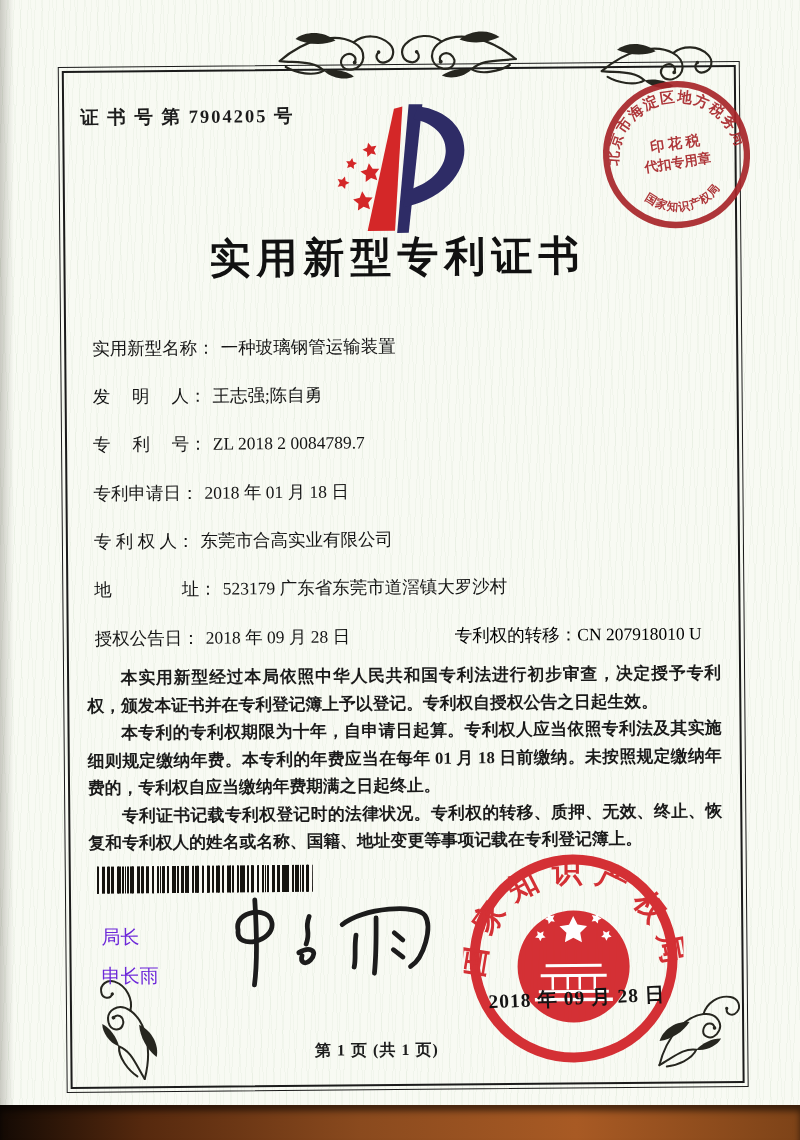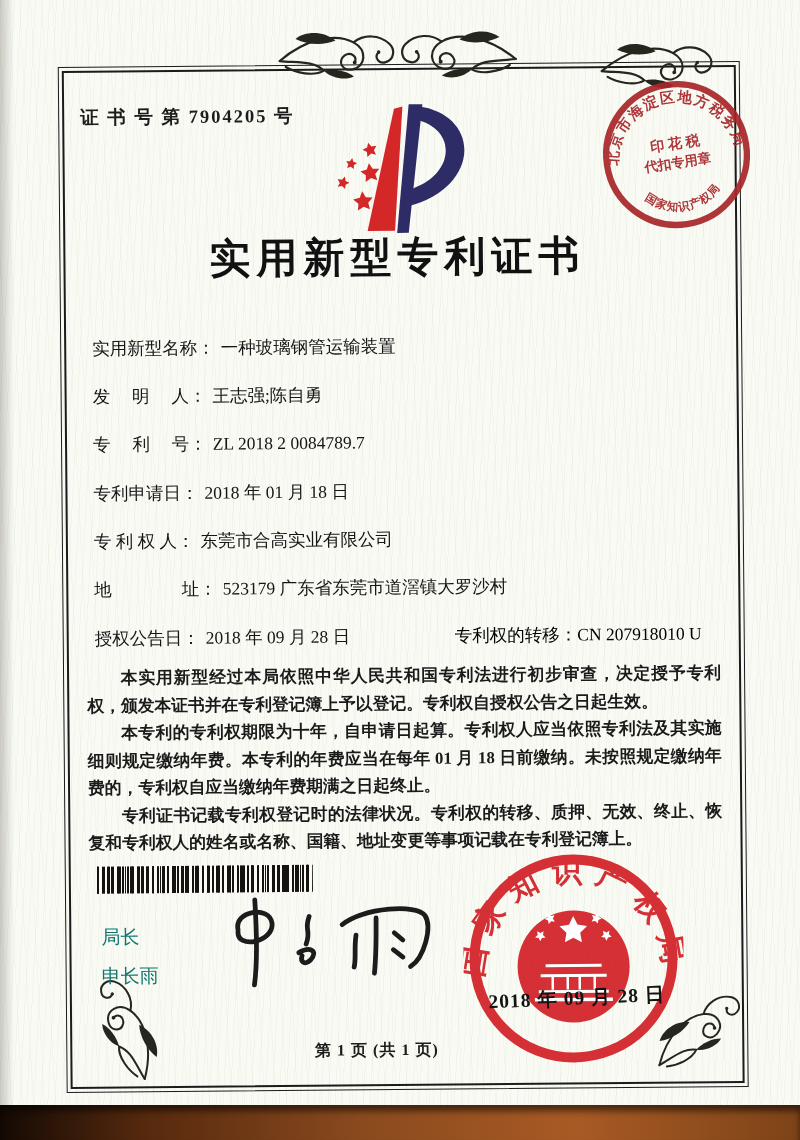--- a/index.html
+++ b/index.html
@@ -60,21 +60,21 @@
     position:absolute;left:94px;top:864px;width:216px;height:27px;
     background:
       repeating-linear-gradient(90deg,#15130f 0 2px,transparent 2px 5px),
       repeating-linear-gradient(90deg,#15130f 0 1px,transparent 1px 7px),
       repeating-linear-gradient(90deg,#15130f 0 2px,transparent 2px 11px),
       repeating-linear-gradient(90deg,transparent 0 3px,#fff 3px 4px,transparent 4px 13px);
     background-color:#faf9f4;
   }
   .director{
     position:absolute;left:98px;top:916px;font-size:19px;line-height:2.05;
-    color:#0f766e;font-family:"Liberation Sans","DejaVu Sans",sans-serif;
+    color:#6d28d9;font-family:"Liberation Sans","DejaVu Sans",sans-serif;
   }
   .signature{position:absolute;left:205px;top:888px;width:255px;height:105px;}
   .tax-stamp{position:absolute;left:601px;top:78px;width:158px;height:158px;transform:rotate(-8deg);opacity:.92;}
   .seal{position:absolute;left:460px;top:850px;width:220px;height:220px;opacity:.95;}
   .seal-date{
     position:absolute;left:458px;top:986px;width:230px;text-align:center;
     font-size:19.5px;font-weight:700;color:#131313;letter-spacing:1px;transform:rotate(-2deg);
   }
   .logo{position:absolute;left:322px;top:96px;width:158px;height:142px;}
   .footer{

